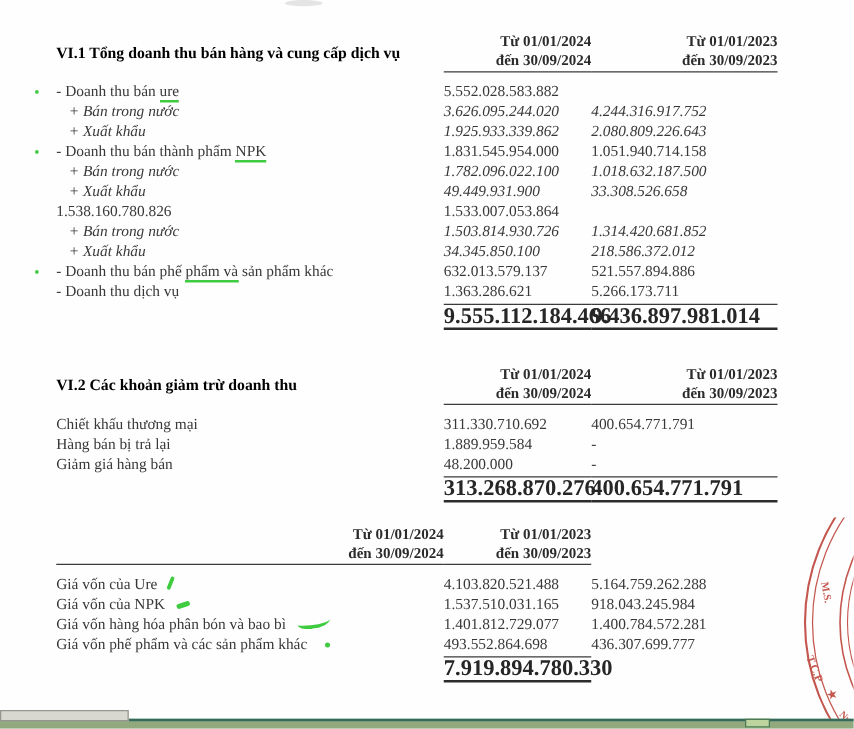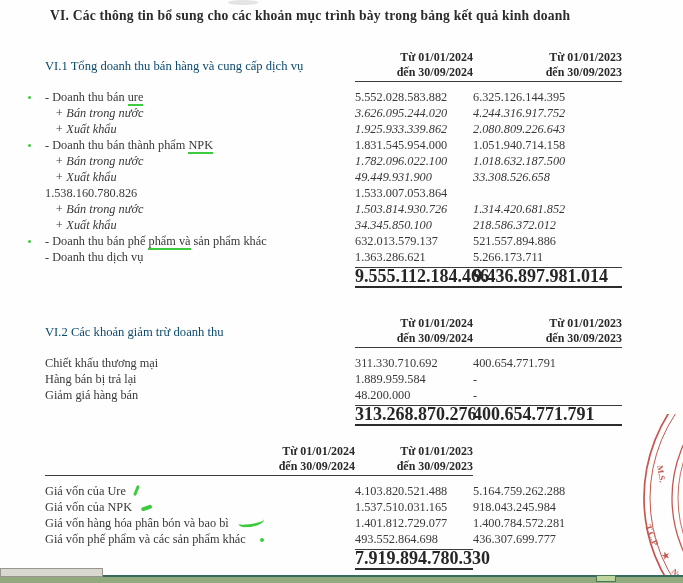--- a/index.html
+++ b/index.html
@@ -10,21 +10,21 @@
     color:#383838;
   }
   .page{position:absolute;inset:0;background:#fefefe;}
   .smudge{position:absolute;left:228px;top:0;width:30px;height:5px;background:#c9c9c9;opacity:.5;border-radius:50%;}
   .title{margin:8px 0 0 50px;font-size:13.6px;font-weight:bold;color:#2b2b2b;letter-spacing:.2px;}
   .section{padding-left:45px;}
   .sec1{margin-top:26px;}
   .sec2{margin-top:28px;}
   .sec3{margin-top:18px;}
   .grid{display:grid;grid-template-columns:310px 118px 149px;}
-  .thead .sec-heading{align-self:center;font-weight:normal;font-size:12.6px;color:#0c4a6e;}
+  .thead .sec-heading{align-self:center;font-weight:bold;font-size:12.6px;color:#000000;}
   .col-hdr{
     font-weight:bold;font-size:12px;line-height:15px;text-align:right;
     color:#2b2b2b;border-bottom:1.6px solid #3b3b3b;padding-bottom:1px;
   }
   .col-hdr.col2{padding-left:24px;}
   .tbody{margin-top:7px;}
   .row{height:16px;line-height:16px;font-size:12.3px;}
   .row .label{position:relative;white-space:nowrap;}
   .row.italic .label,.row.italic .num{font-style:italic;}
   .row.italic .label{padding-left:10px;}
@@ -54,40 +54,38 @@
     position:absolute;left:0;bottom:6px;width:103px;height:9px;
     background:#d8d8d0;border:1px solid #96968e;box-sizing:border-box;
   }
 </style>
 </head>
 <body>
 
 <div class="page">
   <div class="smudge"></div>
 
-  <div class="title">VI. Các thông tin bổ sung cho các khoản mục trình bày trong bảng kết quả kinh doanh</div>
 
   <div>
       <section class="section sec1">
         <div class="grid thead">
           <div class="sec-heading">VI.1 Tổng doanh thu bán hàng và cung cấp dịch vụ</div>
           <div class="col-hdr col1">
             <div>Từ 01/01/2024</div>
             <div>đến 30/09/2024</div>
           </div>
           <div class="col-hdr col2">
             <div>Từ 01/01/2023</div>
             <div>đến 30/09/2023</div>
           </div>
         </div>
         <div class="tbody">
           <div class="grid row">
             <div class="label"><span class="bullet"></span><span>- Doanh thu bán </span><span class="gu">ure</span></div>
             <div class="num">5.552.028.583.882</div>
-            <div class="num">6.325.126.144.395</div>
           </div>
           <div class="grid row italic">
             <div class="label"><span>+ Bán trong nước</span></div>
             <div class="num">3.626.095.244.020</div>
             <div class="num">4.244.316.917.752</div>
           </div>
           <div class="grid row italic">
             <div class="label"><span>+ Xuất khẩu</span></div>
             <div class="num">1.925.933.339.862</div>
             <div class="num">2.080.809.226.643</div>

